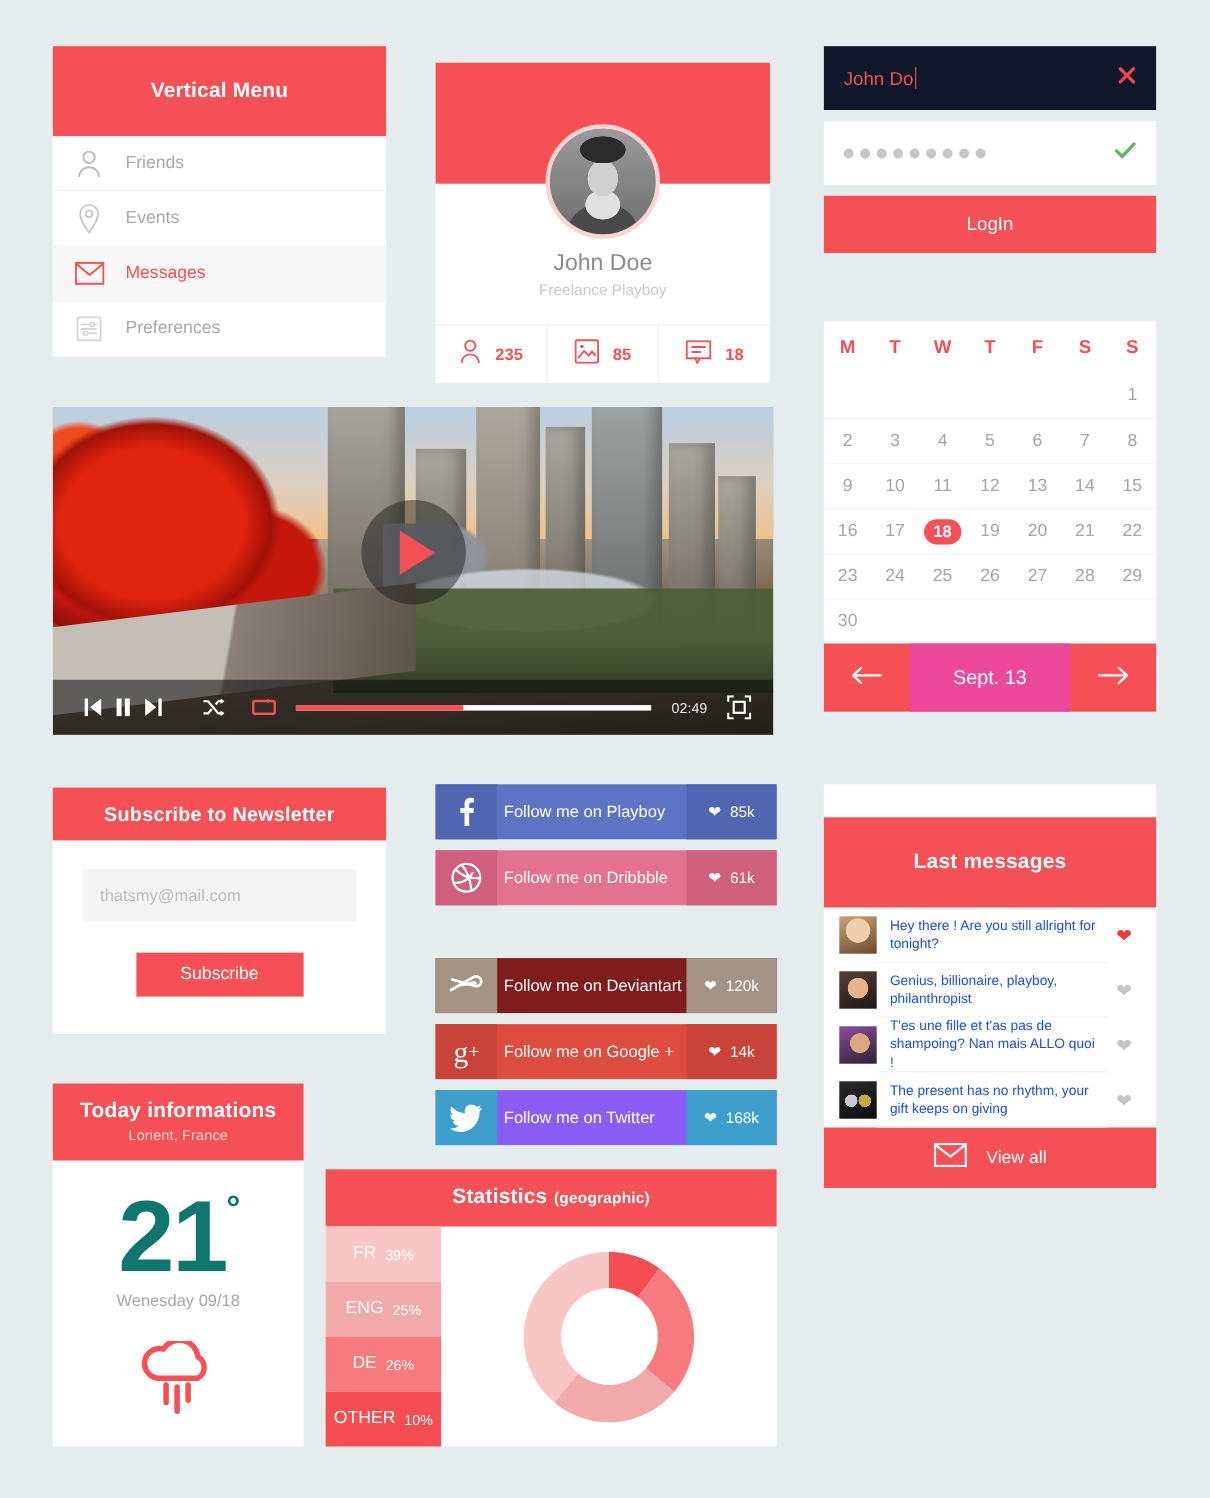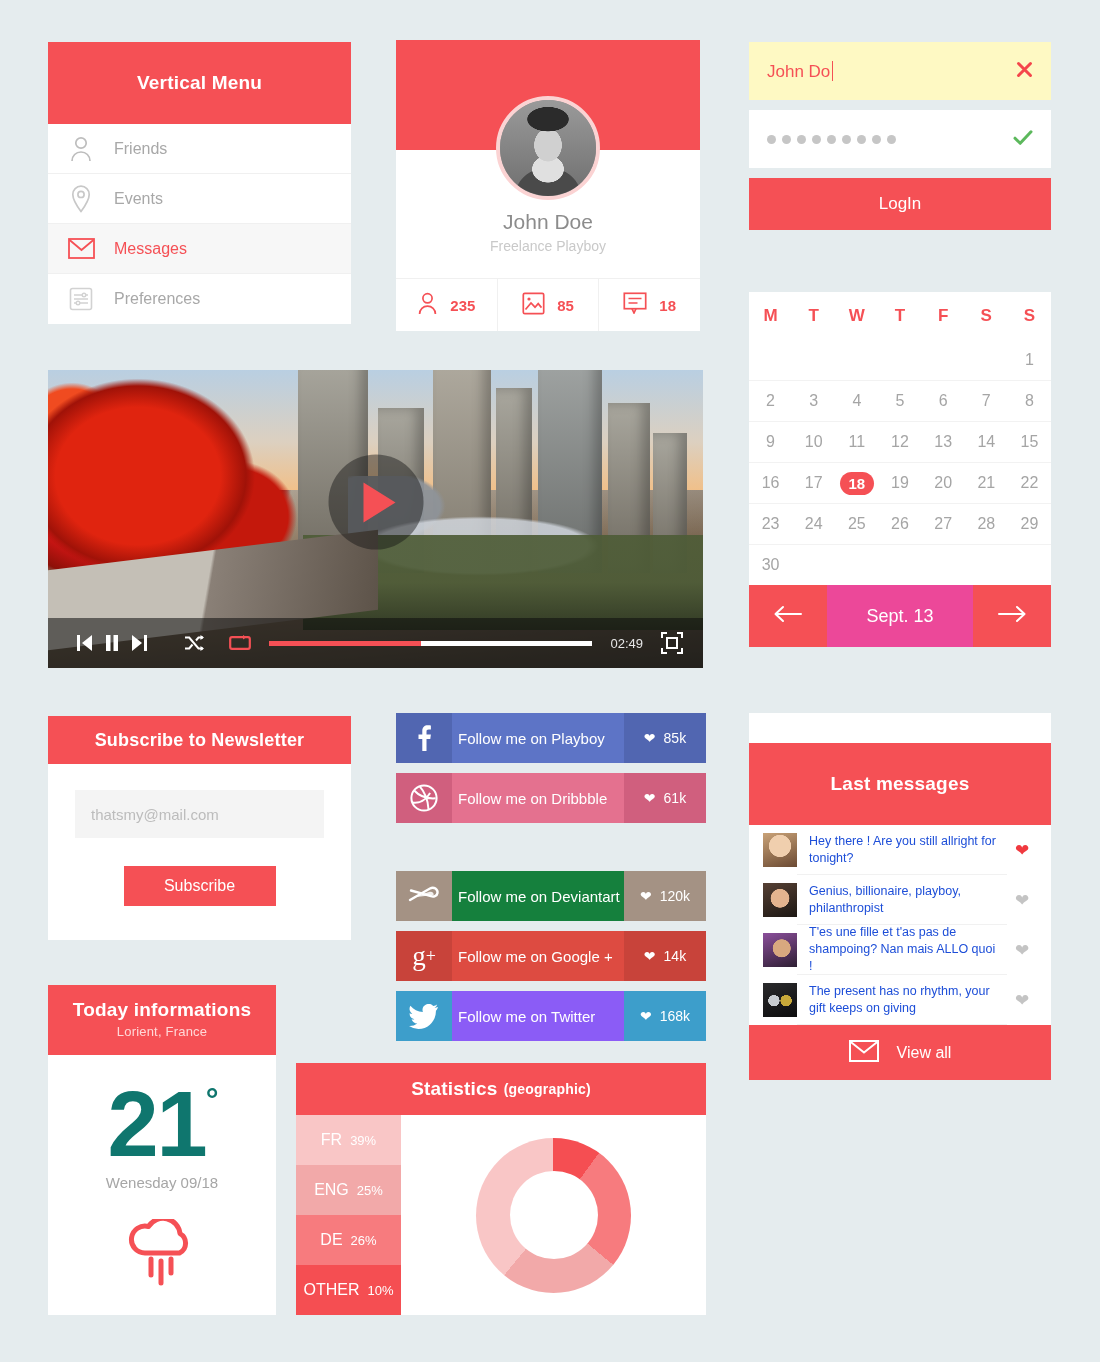--- a/index.html
+++ b/index.html
@@ -23,21 +23,21 @@
     height: 50px; display: flex; align-items: center;
     border-bottom: 1px solid #f0f0f0; background: #fff;
   }
   .menu-item:last-child { border-bottom: none; }
   .menu-item.active { background: #f7f7f7; }
   .menu-ico { width: 66px; display: flex; justify-content: center; align-items: center; }
   .menu-label { font-size: 16px; color: #a8a8a8; }
   .menu-item.active .menu-label { color: #f55055; }
 
   
-  #profile { left: 396px; top: 40px; width: 304px; }
+  #profile { left: 396px; top: 57px; width: 304px; }
   #profile .cover { height: 110px; background: #f55055; }
   #profile .avatar {
     position: absolute; left: 50%; top: 56px; transform: translateX(-50%);
     width: 104px; height: 104px; border-radius: 50%;
     border: 4px solid #fbd3d3; overflow: hidden; background: #8d8d8d;
   }
   #profile .av-img {
     width: 100%; height: 100%;
     background:
       radial-gradient(ellipse 34px 20px at 50% 20%, #2b2b2b 0 60%, transparent 62%),
@@ -58,21 +58,21 @@
   }
   #profile .stat:last-child { border-right: none; }
   #profile .snum { font-size: 15px; color: #f55055; font-weight: bold; }
 
   
   #login { position: absolute; left: 749px; top: 42px; width: 302px; }
   .field {
     height: 58px; display: flex; align-items: center;
     padding: 0 18px; margin-bottom: 10px;
   }
-  #user-field { background: #fef9c3; }
+  #user-field { background: #0f172a; }
   #pass-field { background: #fff; }
   .field .fval { flex: 1; font-size: 17px; }
   #user-field .fval { color: #f55055; position: relative; }
   .caret {
     display: inline-block; width: 1px; height: 20px;
     background: #f55055; vertical-align: -4px; margin-left: 2px;
   }
   .dots { display: flex; gap: 6px; }
   .dot { width: 9px; height: 9px; border-radius: 50%; background: #c6c6c6; }
   #login-btn {
@@ -544,21 +544,21 @@
             <path d="M4.2 6.5c6 6.5 13.5 8.4 21.4 7.8M2.5 18.5c6.8 1 13.6-2.5 17.6-9.5M9.5 2.2c5 5.5 8.3 12.6 9 23" fill="none" stroke="#fff" stroke-width="2"></path>
           </svg>
       </span>
       <span class="slbl">Follow me on Dribbble</span>
       <span class="scnt" style="background:#d05f7e;">
         <span>❤</span>
         <span>61k</span>
       </span>
     </div>
 
-    <div class="soc" style="background:#15803d;margin-top:48px;">
+    <div class="soc" style="background:#7f1d1d;margin-top:48px;">
       <span class="sico" style="background:#a49284;">
         <svg width="32" height="22" viewBox="0 0 32 22">
             <path d="M2 15 22 3.5c4-2.3 8 1 7.5 4.5-.5 3.2-4 4-6.5 3.2L3 5.5" fill="none" stroke="#fff" stroke-width="2.4" stroke-linecap="round"></path>
             <path d="M4 12.5 21 7c3-1 5 .8 4.6 3" fill="#fff" opacity=".85"></path>
           </svg>
       </span>
       <span class="slbl">Follow me on Deviantart</span>
       <span class="scnt" style="background:#a49284;">
         <span>❤</span>
         <span>120k</span>

